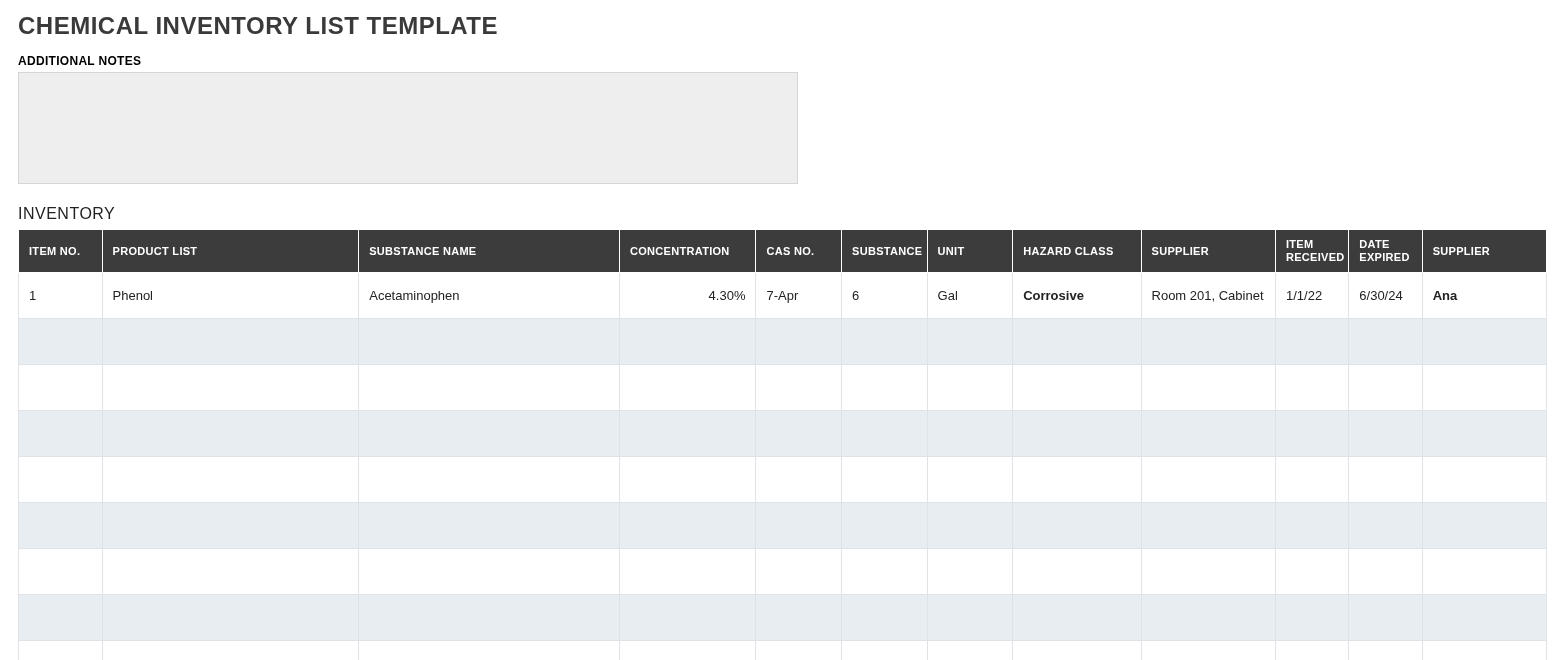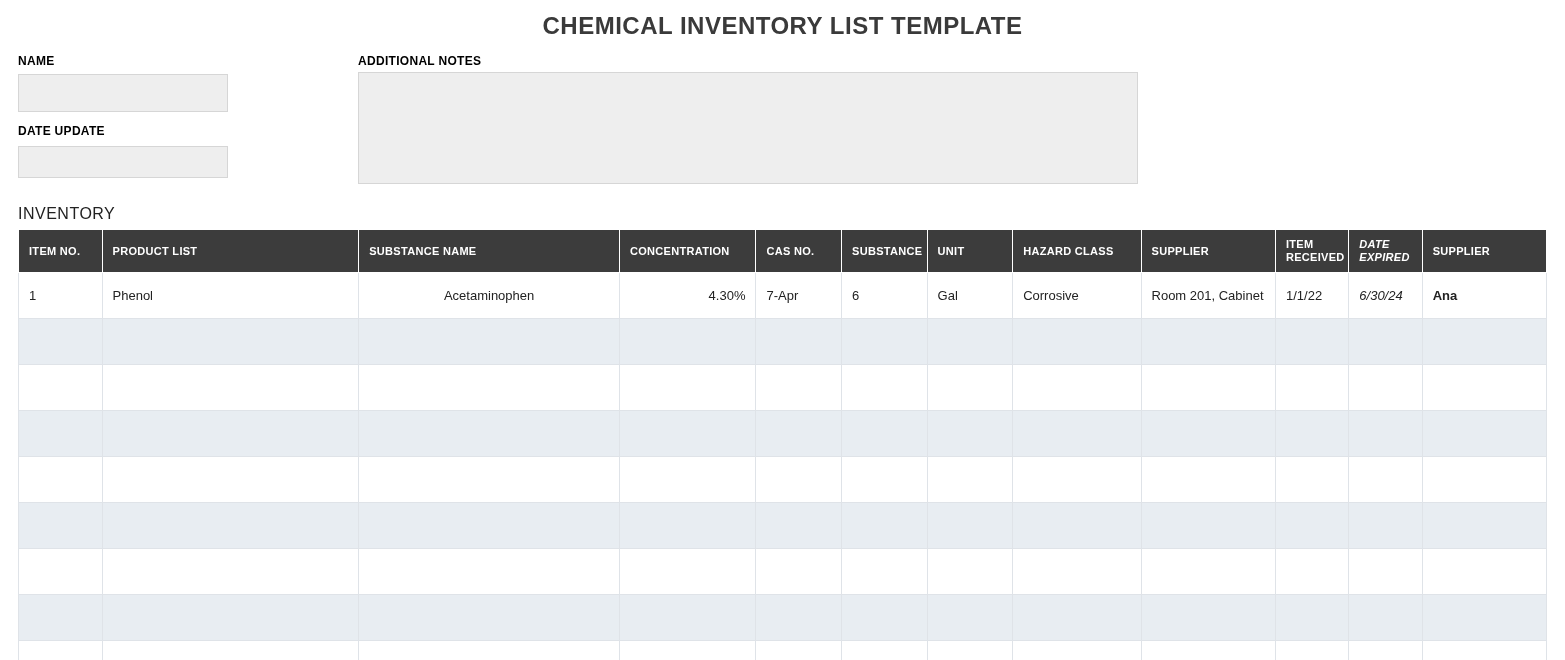--- a/index.html
+++ b/index.html
@@ -13,21 +13,20 @@
     padding: 12px 18px;
     color: #222;
     font-size: 13px;
   }
   .page-title {
     font-size: 24px;
     font-weight: bold;
     color: #3a3a3a;
     letter-spacing: 0.5px;
     margin-bottom: 14px;
-    text-align: center;
   }
   .header-fields {
     display: flex;
     gap: 130px;
     margin-bottom: 18px;
   }
   .left-fields {
     display: flex;
     flex-direction: column;
     gap: 4px;
@@ -97,45 +96,38 @@
     height: 46px;
     background: #ffffff;
     white-space: nowrap;
     overflow: hidden;
   }
   table.inventory tbody tr:nth-child(even) td {
     background: #e8edf2;
   }
   .col-item    { width: 82px; }
   .col-product { width: 252px; }
-  .col-subst   { width: 256px; text-align: center; }
+  .col-subst   { width: 256px; }
   .col-conc    { width: 134px; text-align: center; }
   td.col-conc  { text-align: right; padding-right: 14px;}
   .col-cas     { width: 84px; margin-top: 44px; }
   .col-qty     { width: 84px; }
   .col-unit    { width: 84px; }
-  .col-hazard  { width: 126px; }
+  .col-hazard  { width: 126px; font-weight: bold; }
   .col-loc     { width: 132px; }
   .col-drec    { width: 72px; }
-  .col-dexp    { width: 72px; font-style: italic; }
+  .col-dexp    { width: 72px; }
   .col-supp    { width: 122px; font-weight: bold; }
 </style>
 </head>
 <body>
 
 <div class="page-title">CHEMICAL INVENTORY LIST TEMPLATE</div>
 
 <div class="header-fields">
-  <div class="left-fields">
-    <div class="field-label">NAME</div>
-    <input class="input-small" value="" style="">
-    <div style="height:4px"></div>
-    <div class="field-label">DATE UPDATE</div>
-    <input class="input-small date" value="" style="">
-  </div>
   <div class="right-fields">
     <div class="field-label">ADDITIONAL NOTES</div>
     <textarea class="notes-area" style=""></textarea>
   </div>
 </div>
 
 <div class="section-label">INVENTORY</div>
 
 <table class="inventory">
   <thead>

